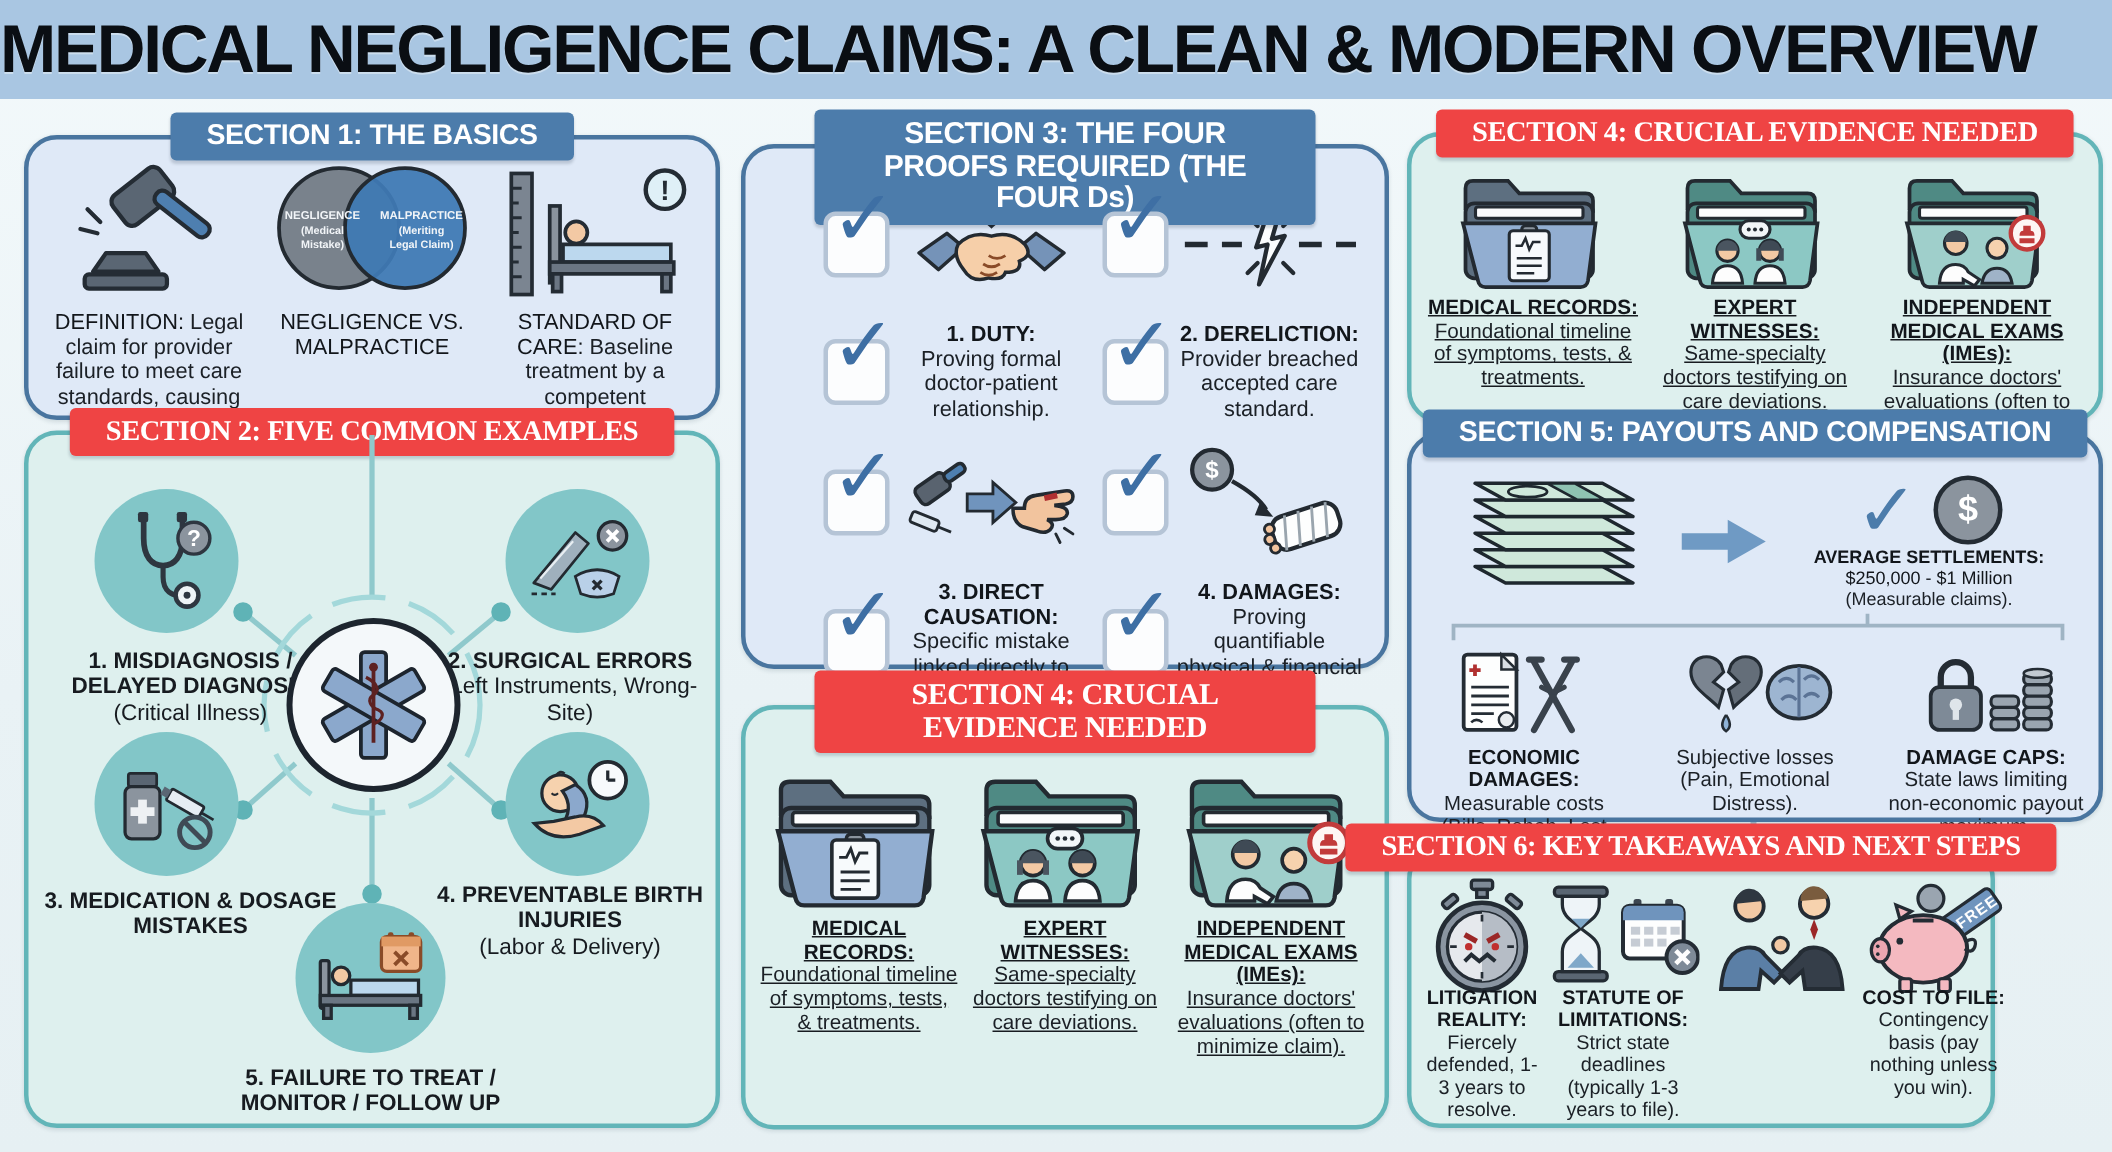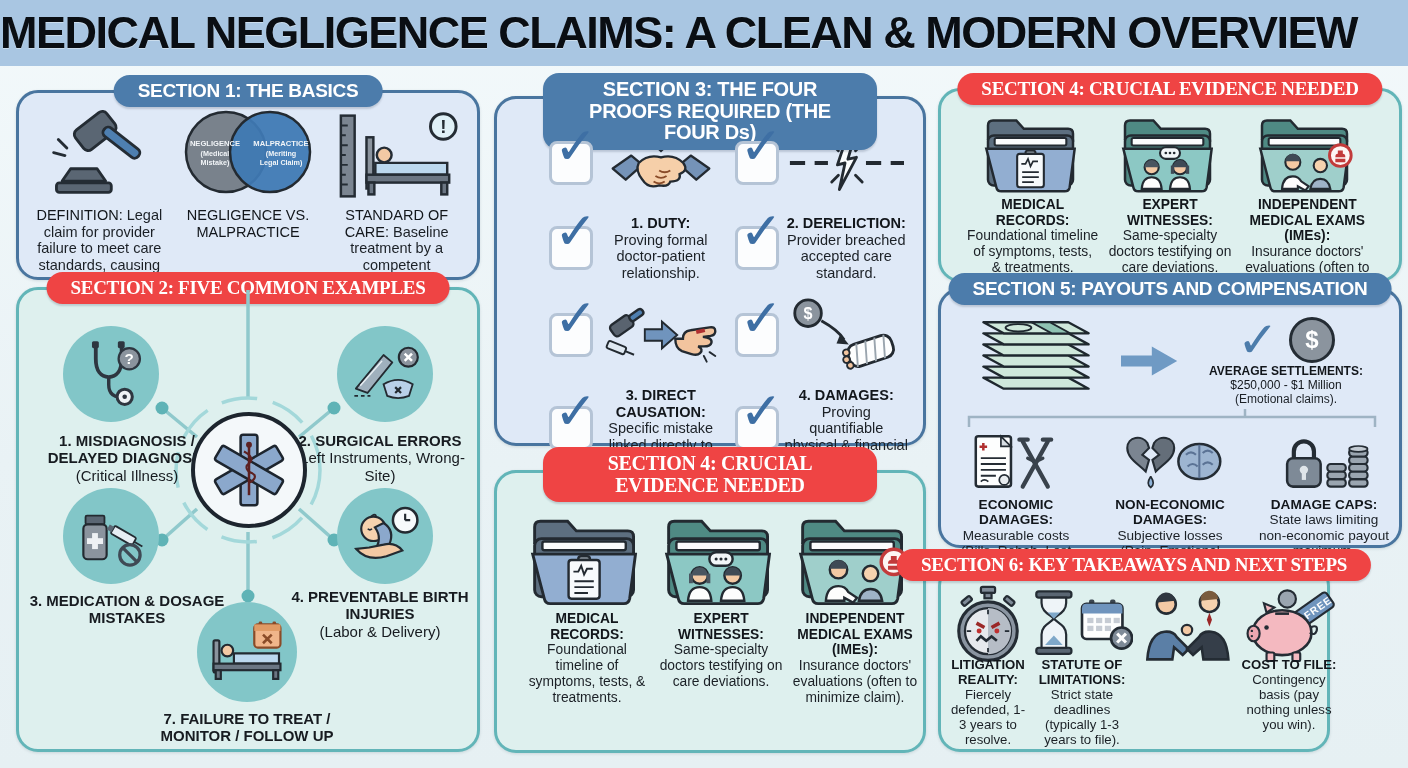--- a/index.html
+++ b/index.html
@@ -7,21 +7,21 @@
     background:linear-gradient(180deg,#f3f9fb 0%,#e9f2f5 60%,#e6f0f3 100%);
     font-family:"Liberation Sans","DejaVu Sans",sans-serif;color:#171b20;}
   .titlebar{position:absolute;left:0;top:0;width:1408px;height:66px;background:#a9c6e2;
     display:flex;align-items:center;justify-content:flex-start;}
   .titlebar h1{margin:0;font-size:45px;font-weight:800;letter-spacing:-1.5px;color:#0a0e13;
     text-shadow:0 1px 0 rgba(255,255,255,.4);white-space:nowrap;}
   .panel{position:absolute;border-radius:22px;box-sizing:border-box;box-shadow:0 1px 3px rgba(30,60,70,.14);}
   .pb{background:#dfe9f7;border:3.5px solid #49759f;}
   .pt{background:#def0ee;border:3.5px solid #62b5b8;}
   .pill{position:absolute;top:-18px;left:50%;transform:translateX(-50%);color:#fff;font-weight:700;
-    font-size:19px;letter-spacing:-.3px;padding:5px 24px;border-radius:16px;white-space:nowrap;text-align:center;
+    font-size:19px;letter-spacing:-.3px;padding:5px 24px;border-radius:4px;white-space:nowrap;text-align:center;
     box-shadow:0 2px 2px rgba(20,40,60,.18);}
   .pill.b{background:#4c7cab;}
   .pill.t{background:#ef4444;font-family:Liberation Serif, serif;}
   .pill.two{white-space:normal;width:298px;line-height:1.08;top:-26px;padding:6px 18px;font-size:20px;}
   .cap{font-size:14.5px;line-height:1.14;text-align:center;color:#1b2026;}
   .cap b{font-weight:400;color:#12161b;}
   .cap .lbl{display:block;font-weight:700;color:#12161b;}
   .s1grid{display:grid;grid-template-columns:1fr 1fr 1fr;height:100%;padding:12px 8px 8px;box-sizing:border-box;column-gap:4px;}
   .cell{display:flex;flex-direction:column;align-items:center;}
   .cell .ic{height:102px;display:flex;align-items:center;justify-content:center;}
@@ -31,21 +31,21 @@
   .med{position:absolute;left:172px;top:122px;width:108px;height:108px;border-radius:50%;background:#f4f8fa;
     border:4px solid #1d252e;display:flex;align-items:center;justify-content:center;z-index:2;}
   .s2lab{position:absolute;text-align:center;font-size:15px;line-height:1.15;}
   .s2lab b{display:block;font-weight:700;}
   .s3grid{display:grid;grid-template-columns:1fr 1fr;row-gap:14px;column-gap:6px;padding:24px 14px 6px;box-sizing:border-box;}
   .fd{display:grid;grid-template-columns:54px 1fr;row-gap:12px;align-items:center;}
   .fd .ic{display:flex;justify-content:center;align-items:center;height:80px;}
   .cbx{width:38px;height:38px;border:3.5px solid #b5c4d6;border-radius:8px;background:#fcfdfe;position:relative;margin:0 auto;}
   .cbx span{position:absolute;left:2px;top:-24px;font-size:52px;line-height:1;font-weight:700;color:#3e6fa4;
     font-family:"DejaVu Sans",sans-serif;}
-  .s4grid{display:grid;grid-template-columns:1fr 1fr 1fr;padding:26px 26px 6px;box-sizing:border-box;column-gap:6px;}
+  .s4grid{display:grid;grid-template-columns:1fr 1fr 1fr;padding:26px 10px 6px;box-sizing:border-box;column-gap:6px;text-decoration:underline;}
   .s4grid .cell .cap{font-size:13.8px;}
   .s5top{display:flex;align-items:center;padding:22px 12px 0 16px;box-sizing:border-box;gap:6px;}
   .settle{display:flex;flex-direction:column;align-items:center;flex:1;}
   .settle .icons{display:flex;align-items:center;gap:10px;height:50px;}
   .bigcheck{font-size:50px;font-weight:700;color:#4c7cab;font-family:"DejaVu Sans",sans-serif;line-height:.9;}
   .coin{width:40px;height:40px;border-radius:50%;background:#8b949e;border:3px solid #242c34;color:#fff;
     display:flex;align-items:center;justify-content:center;font-weight:700;font-size:24px;}
   .s5grid{display:grid;grid-template-columns:1fr 1fr 1fr;padding:2px 8px 4px;box-sizing:border-box;column-gap:20px;}
   .s5grid .cell .cap{font-size:13.6px;}
   .s5grid .cell .ic,.s6grid .cell .ic{height:66px;display:flex;align-items:center;justify-content:center;}
@@ -232,21 +232,21 @@
       <div class="s2lab" style="left:268px;top:142px;width:186px;">
         <b>2. SURGICAL ERRORS</b><span>(Left Instruments, Wrong-Site)</span>
       </div>
       <div class="s2lab" style="left:8px;top:302px;width:200px;">
         <b>3. MEDICATION &amp; DOSAGE MISTAKES</b><span></span>
       </div>
       <div class="s2lab" style="left:268px;top:298px;width:186px;">
         <b>4. PREVENTABLE BIRTH INJURIES</b><span>(Labor &amp; Delivery)</span>
       </div>
       <div class="s2lab" style="left:128px;top:420px;width:200px;">
-        <b>7. FAILURE TO TREAT / MONITOR / FOLLOW UP</b><span></span>
+        <b>5. FAILURE TO TREAT / MONITOR / FOLLOW UP</b><span></span>
       </div>
     </div>
   </div>
 
   <div class="panel pb" style="left:494px;top:96px;width:432px;height:350px;padding-left:33px;">
     <div class="pill b two">SECTION 3: THE FOUR PROOFS REQUIRED (THE FOUR Ds)</div>
     <div class="s3grid">
       <div class="fd">
         <div class="cbx">
             <span>✓</span>
@@ -487,21 +487,21 @@
       <div class="settle">
         <div class="icons">
           <span class="bigcheck">✓</span>
           <div class="coin">
               <span>$</span>
             </div>
         </div>
         <div class="cap" style="font-size:12px;">
           <span class="lbl">AVERAGE SETTLEMENTS:</span>
           <b>$250,000 - $1 Million</b><br>
-          <span>(Emotional claims).</span>
+          <span>(Measurable claims).</span>
         </div>
       </div>
     </div>
     <svg class="bracket" width="432" height="18" viewBox="0 0 432 18">
       <path d="M14,18 V8 H420 V18 M290,8 V0" fill="none" stroke="#9fb4c4" stroke-width="2.5"></path>
     </svg>
     <div class="s5grid" style="margin-top:20px;">
       <div class="cell">
         <div class="ic">
             <svg width="104" height="62" viewBox="0 0 112 74">
@@ -529,21 +529,21 @@
         <div class="ic">
             <svg width="116" height="62" viewBox="0 0 126 74">
           <path d="M36,12 C30,2 12,4 12,18 C12,30 24,36 34,46 L38,32 L30,26 L38,18 Z" fill="#7b8591" stroke="#242c34" stroke-width="2.5"></path>
           <path d="M44,12 C50,2 68,4 68,18 C68,30 56,36 46,46 L42,32 L50,26 L42,18 Z" fill="#646e79" stroke="#242c34" stroke-width="2.5"></path>
           <path d="M40,52 q6,9 0,13 q-6,-4 0,-13" fill="#8fb3d8" stroke="#242c34" stroke-width="2"></path>
           <ellipse cx="98" cy="34" rx="25" ry="21" fill="#9db5d1" stroke="#242c34" stroke-width="3"></ellipse>
           <path d="M98,14 v40" stroke="#5b7395" stroke-width="2.5" fill="none"></path>
           <path d="M82,26 q6,-6 12,0 M84,40 q6,-6 12,0 M102,24 q6,-6 12,0 M102,38 q6,-6 12,0" stroke="#5b7395" stroke-width="2.5" fill="none"></path>
         </svg>
           </div>
-        <div class="cap"><span class="lbl">NON-ECONOMIC DAMAGES:</span><span>Subjective losses (Pain, Emotional Distress).</span></div>
+        <div class="cap"><span>Subjective losses (Pain, Emotional Distress).</span></div>
       </div>
       <div class="cell">
         <div class="ic">
             <svg width="106" height="62" viewBox="0 0 116 74">
           <path d="M22,30 v-8 a12,12 0 0 1 24,0 v8" fill="none" stroke="#242c34" stroke-width="5"></path>
           <rect x="14" y="30" width="40" height="34" rx="7" fill="#7e8a97" stroke="#242c34" stroke-width="3"></rect>
           <circle cx="34" cy="44" r="5" fill="#dfe5ea"></circle>
               <rect x="31.5" y="47" width="5" height="9" fill="#dfe5ea"></rect>
           <g fill="#9aa5b0" stroke="#242c34" stroke-width="2.5">
             <rect x="62" y="55" width="22" height="9" rx="4"></rect>

